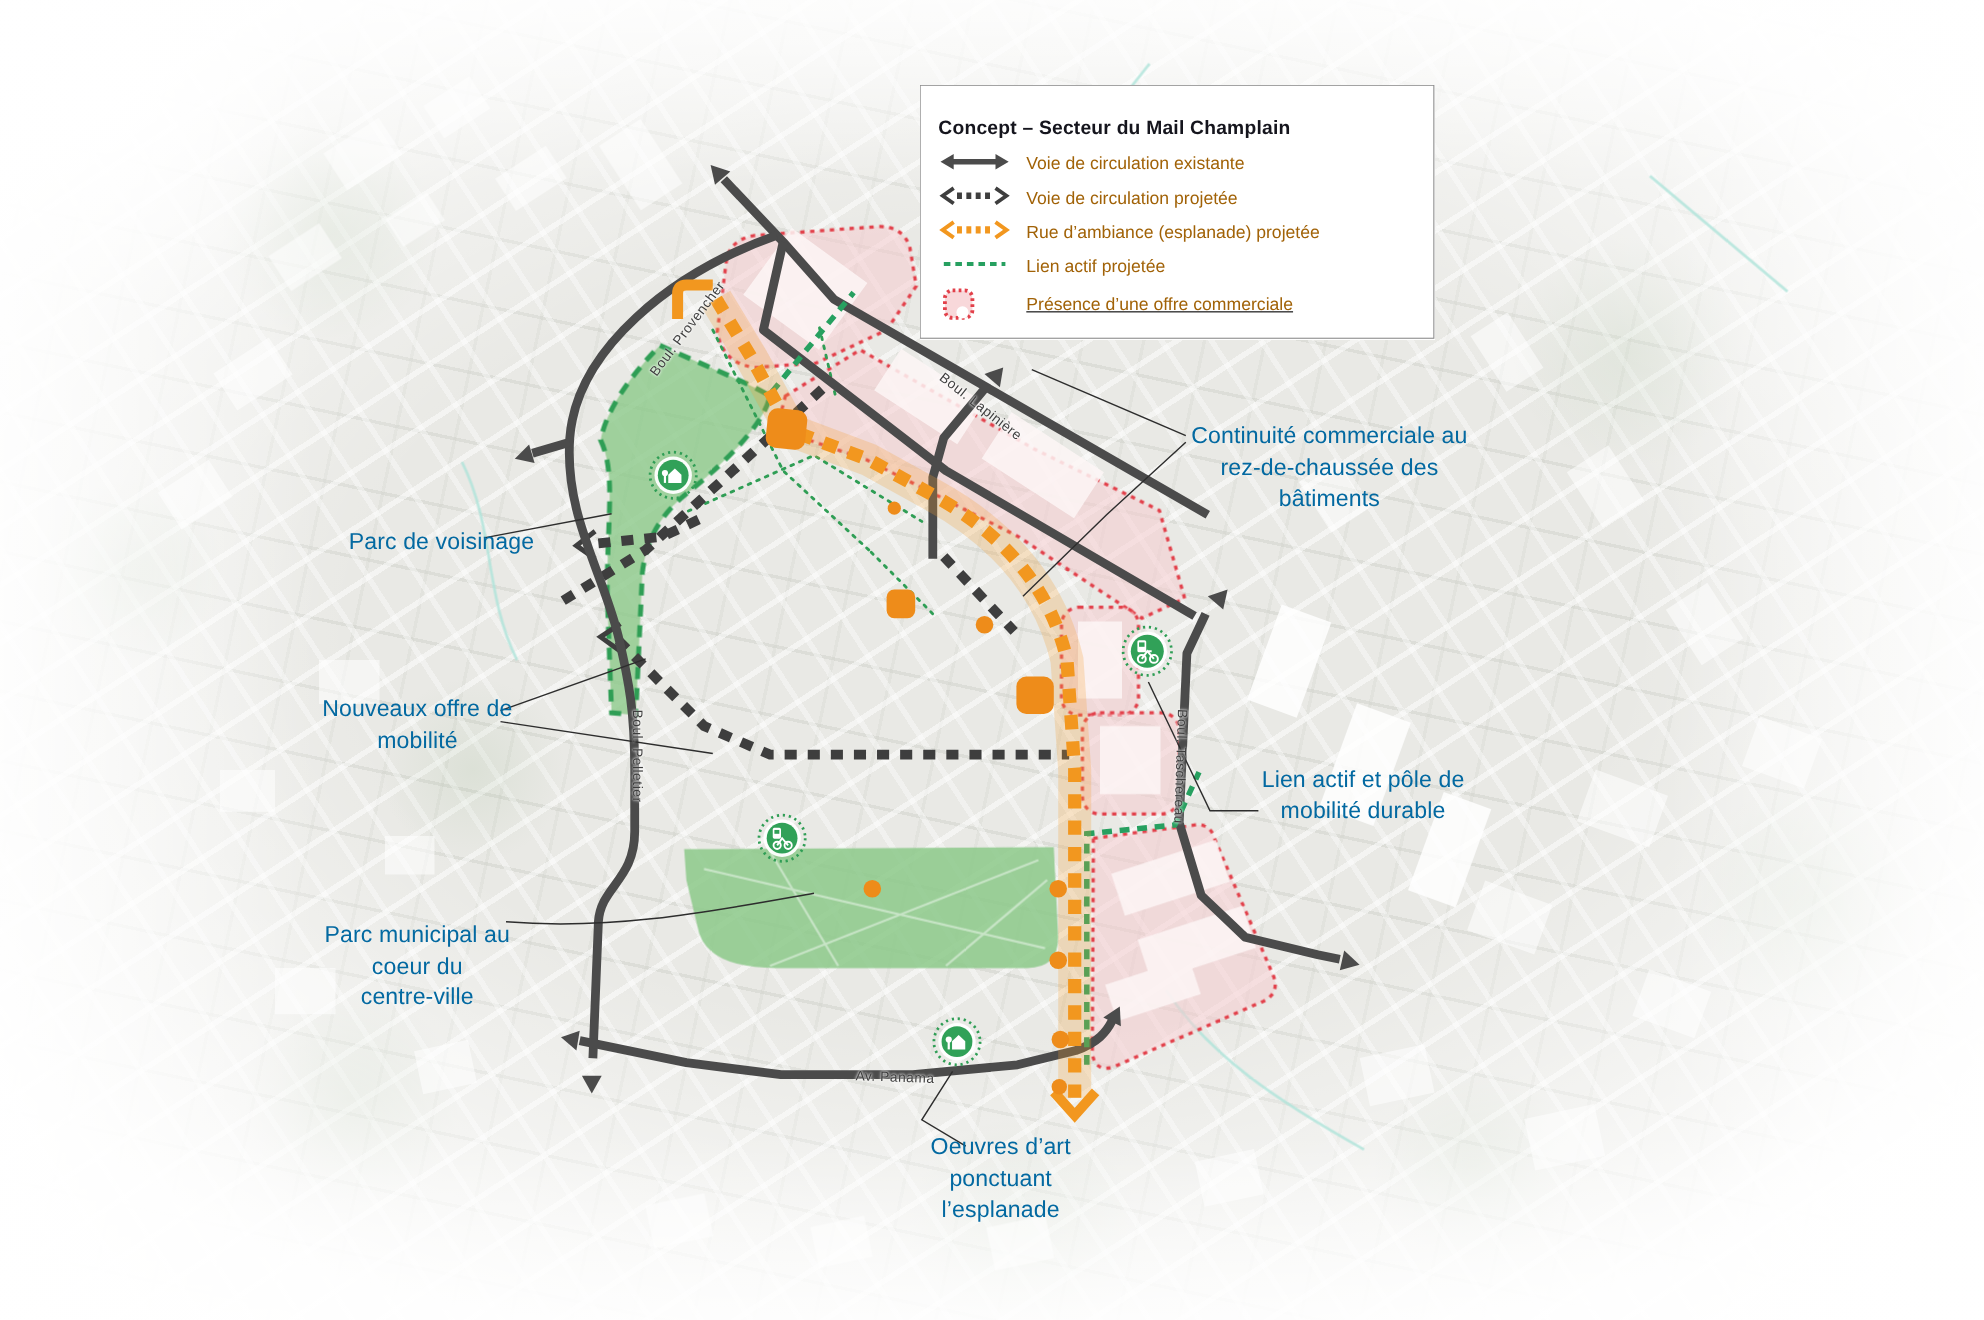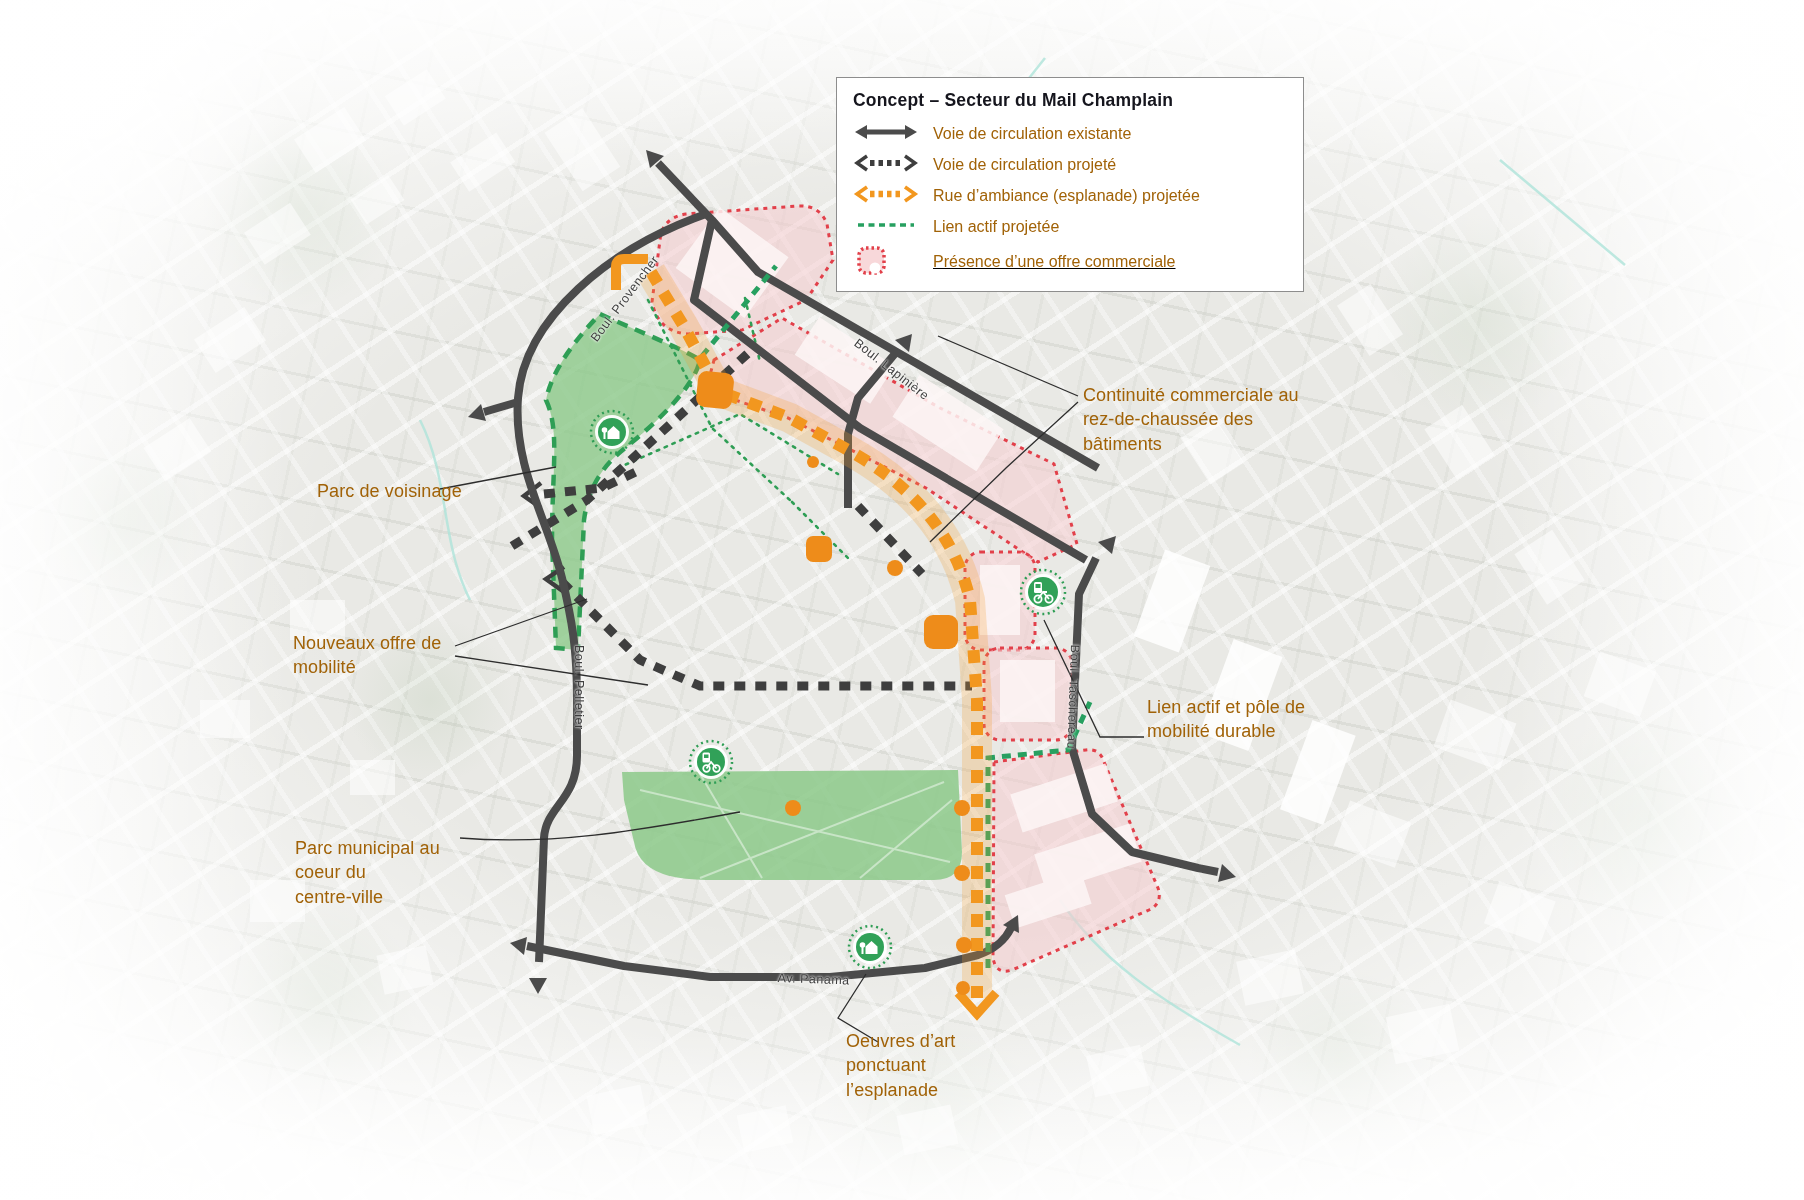--- a/index.html
+++ b/index.html
@@ -31,33 +31,33 @@
   
   #vignette {
     background-image:
       radial-gradient(ellipse 62% 58% at 50% 48%, rgba(255,255,255,0) 52%, rgba(255,255,255,.92) 100%),
       linear-gradient(to right, rgba(255,255,255,.85), rgba(255,255,255,0) 16%, rgba(255,255,255,0) 84%, rgba(255,255,255,.85)),
       linear-gradient(to bottom, rgba(255,255,255,.75), rgba(255,255,255,0) 14%, rgba(255,255,255,0) 86%, rgba(255,255,255,.7)),
       radial-gradient(circle 260px at 90px 90px,   rgba(255,255,255,.95), rgba(255,255,255,0) 75%),
       radial-gradient(circle 300px at 1750px 1150px, rgba(255,255,255,.9), rgba(255,255,255,0) 75%);
   }
   .ann {
-    position:absolute; font-size:18px; line-height:1.36; color:#a16207;
-    white-space:pre-line; letter-spacing:.1px;
+    position:absolute; font-size:21px; line-height:1.36; color:#0369a1;
+    white-space:pre-line; letter-spacing:.1px;text-align:center;
   }
   .street {
     position:absolute; font-size:12.5px; color:#3e3e3e; letter-spacing:.5px;
     transform-origin:0 0; white-space:nowrap;
     text-shadow:0 0 3px rgba(255,255,255,.95), 0 0 2px rgba(255,255,255,.9);
   }
   #legend {
     position:absolute; left:836px; top:77px; width:468px; box-sizing:border-box;
     background:#ffffff; border:1px solid #8d8d8d; padding:12px 16px 14px 16px;
   }
-  #legend h1 { font-size:17.5px; font-weight:bold; margin:0 0 12px 0; color:#15151d; letter-spacing:.2px; }
+  #legend h1 { font-size:17.5px; font-weight:bold; margin:16px 0 12px 0; color:#15151d; letter-spacing:.2px; }
   .lrow { display:flex; align-items:center; margin-top:10px; height:21px; }
   .lrow.tall { height:30px;text-decoration:underline; }
   .licon { width:80px; flex:none; }
   .llabel { font-size:16px; color:#a16207; }
 </style>
 </head>
 <body>
 
 <div id="bg"></div>
 <div id="veg"></div>
@@ -302,21 +302,21 @@
   </div>
 
   <div class="lrow">
     <span class="licon">
       <svg width="66" height="20" viewBox="0 0 66 20">
         <line x1="17" y1="10" x2="49" y2="10" stroke="#3e3e3e" stroke-width="6" stroke-dasharray="4.5 4"></line>
         <path d="M 14,3 L 4,10 L 14,17" fill="none" stroke="#3e3e3e" stroke-width="3.4"></path>
         <path d="M 52,3 L 62,10 L 52,17" fill="none" stroke="#3e3e3e" stroke-width="3.4"></path>
       </svg>
     </span>
-    <span class="llabel">Voie de circulation projeté</span>
+    <span class="llabel">Voie de circulation projetée</span>
   </div>
 
   <div class="lrow">
     <span class="licon">
       <svg width="66" height="20" viewBox="0 0 66 20">
         <line x1="17" y1="10" x2="49" y2="10" stroke="#f2971f" stroke-width="6.5" stroke-dasharray="4.5 4"></line>
         <path d="M 14,3 L 4,10 L 14,17" fill="none" stroke="#f2971f" stroke-width="3.6"></path>
         <path d="M 52,3 L 62,10 L 52,17" fill="none" stroke="#f2971f" stroke-width="3.6"></path>
       </svg>
     </span>

